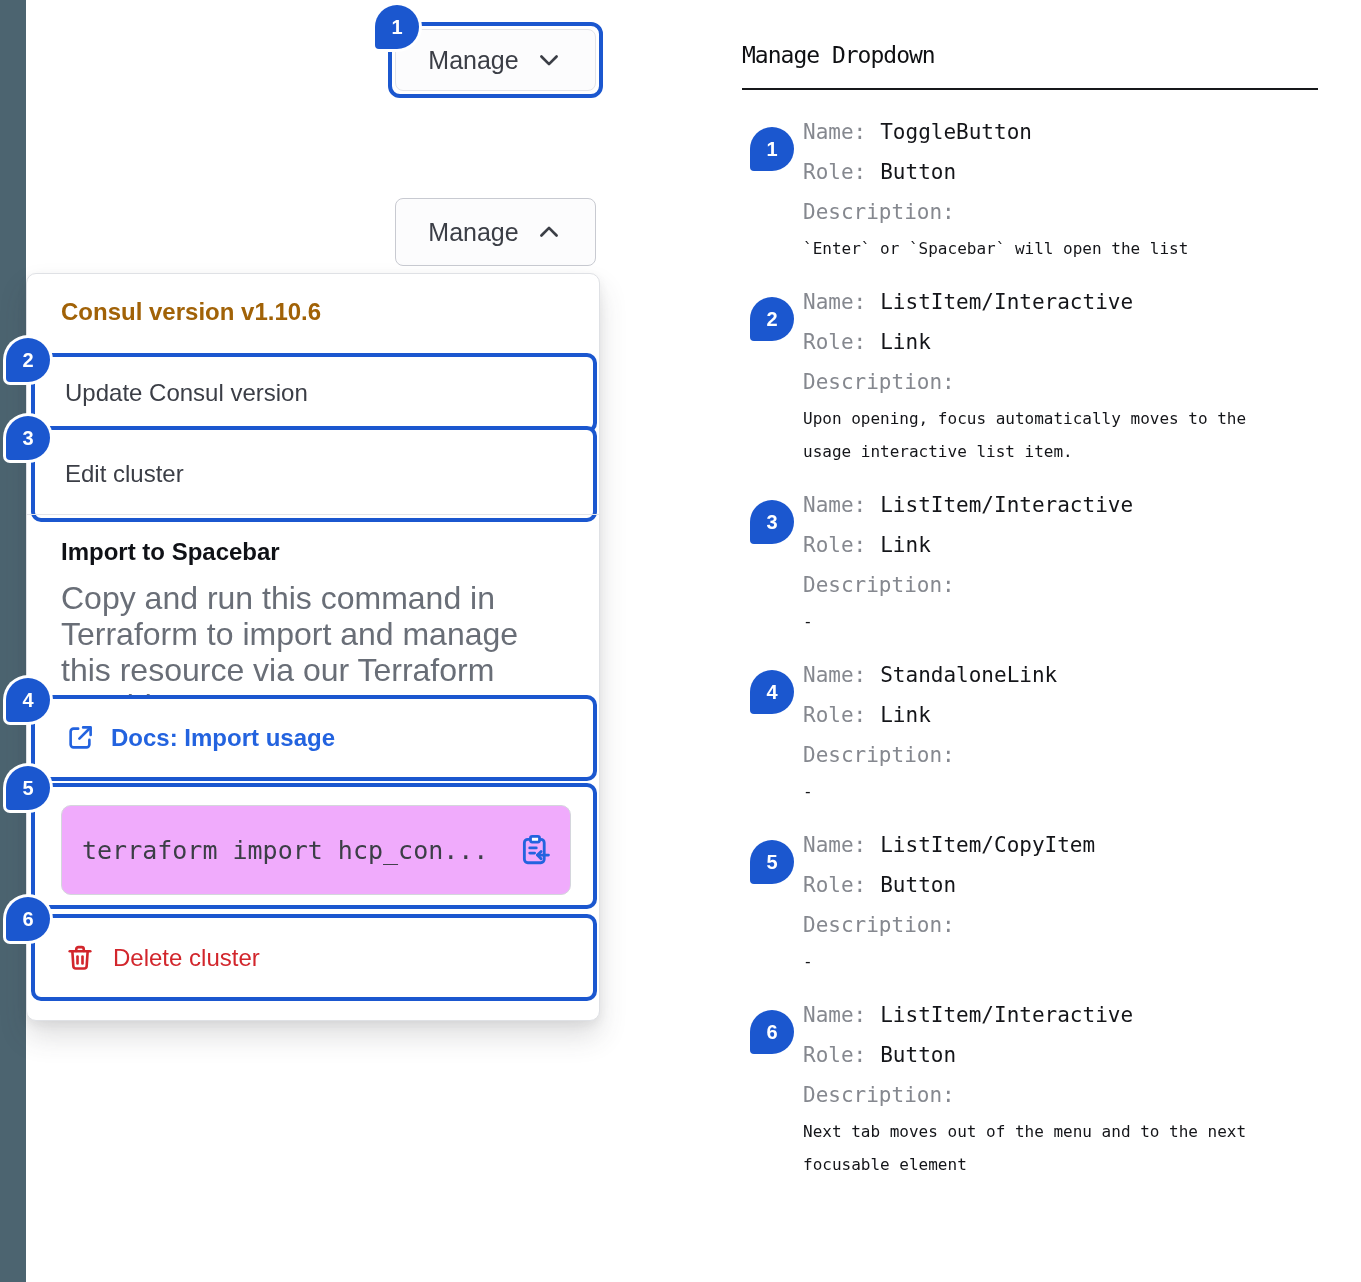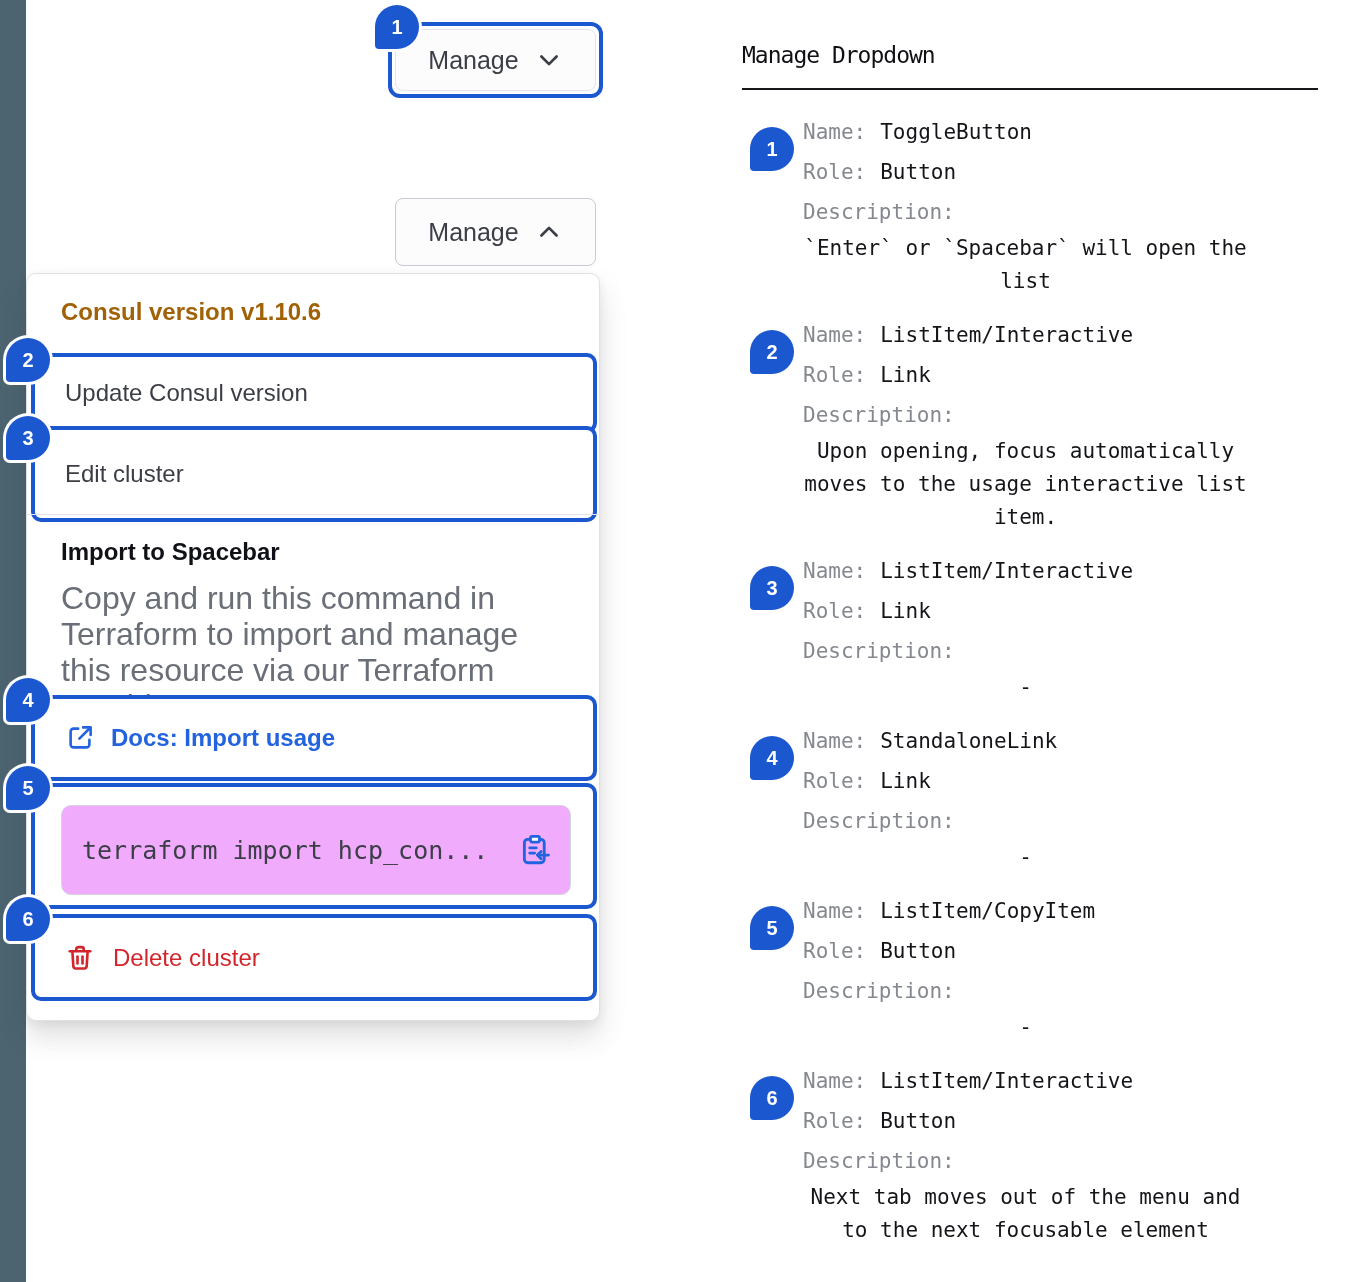--- a/index.html
+++ b/index.html
@@ -79,25 +79,25 @@
   .delete-item { display:flex; align-items:center; gap:18px; color:#D2262C; font-weight:500; }
 
   
   .spec { position:absolute; left:742px; top:0; width:600px; z-index:2;
     font-family:"DejaVu Sans Mono","Liberation Mono",monospace; }
   .spec-heading { position:absolute; left:0; top:42px; font-size:23px; color:#0F1013; letter-spacing:-1px; }
   .spec-hr { position:absolute; left:0; top:88px; width:576px; border-top:2px solid #17181B; }
   .spec-entries { position:absolute; left:0; top:112px; width:600px; }
   .spec-entry { display:flex; padding-left:8px; gap:9px; margin-bottom:17px; }
   .entry-badge { position:relative; flex:0 0 44px; margin-top:15px; box-shadow:none; }
-  .spec-text { flex:1;text-align:center; }
+  .spec-text { flex:1; }
   .srow { display:flex; gap:14px; height:40px; align-items:center; font-size:21px; }
   .lbl { color:#85888F; }
   .val { color:#141519; }
-  .desc { font-size:21px; line-height:33px; color:#141519; max-width:445px; }
+  .desc { font-size:16px; line-height:33px; color:#141519; max-width:445px; }
 
   svg { display:block; }
 </style>
 </head>
 <body>
 
 <div class="canvas">
   <div class="strip"></div>
 
   <div class="focus-ring" style="left:388px; top:22px; width:215px; height:76px;">

